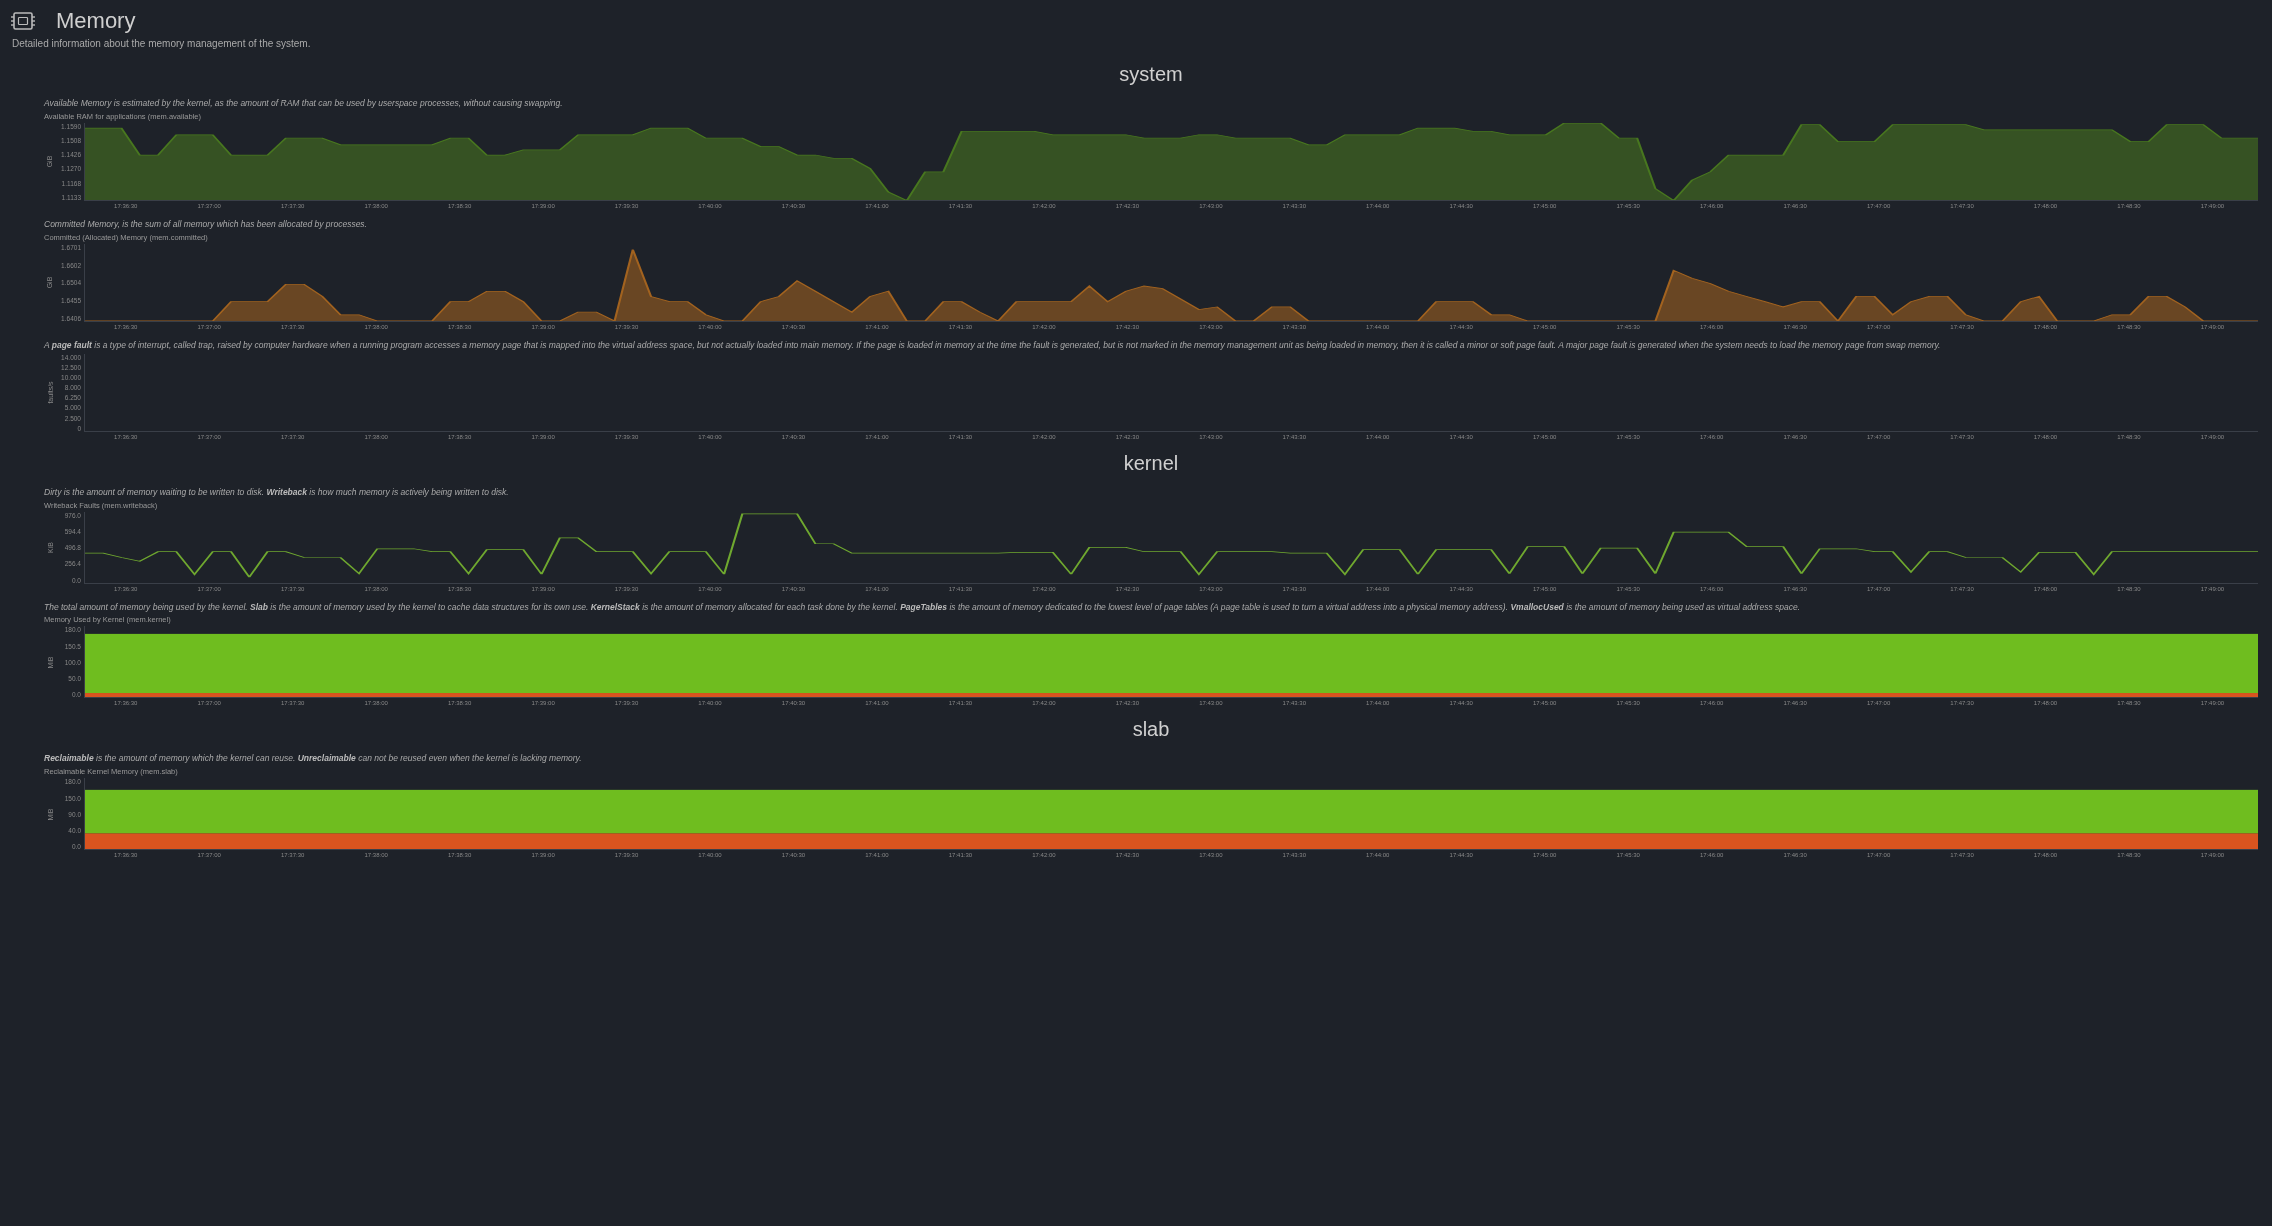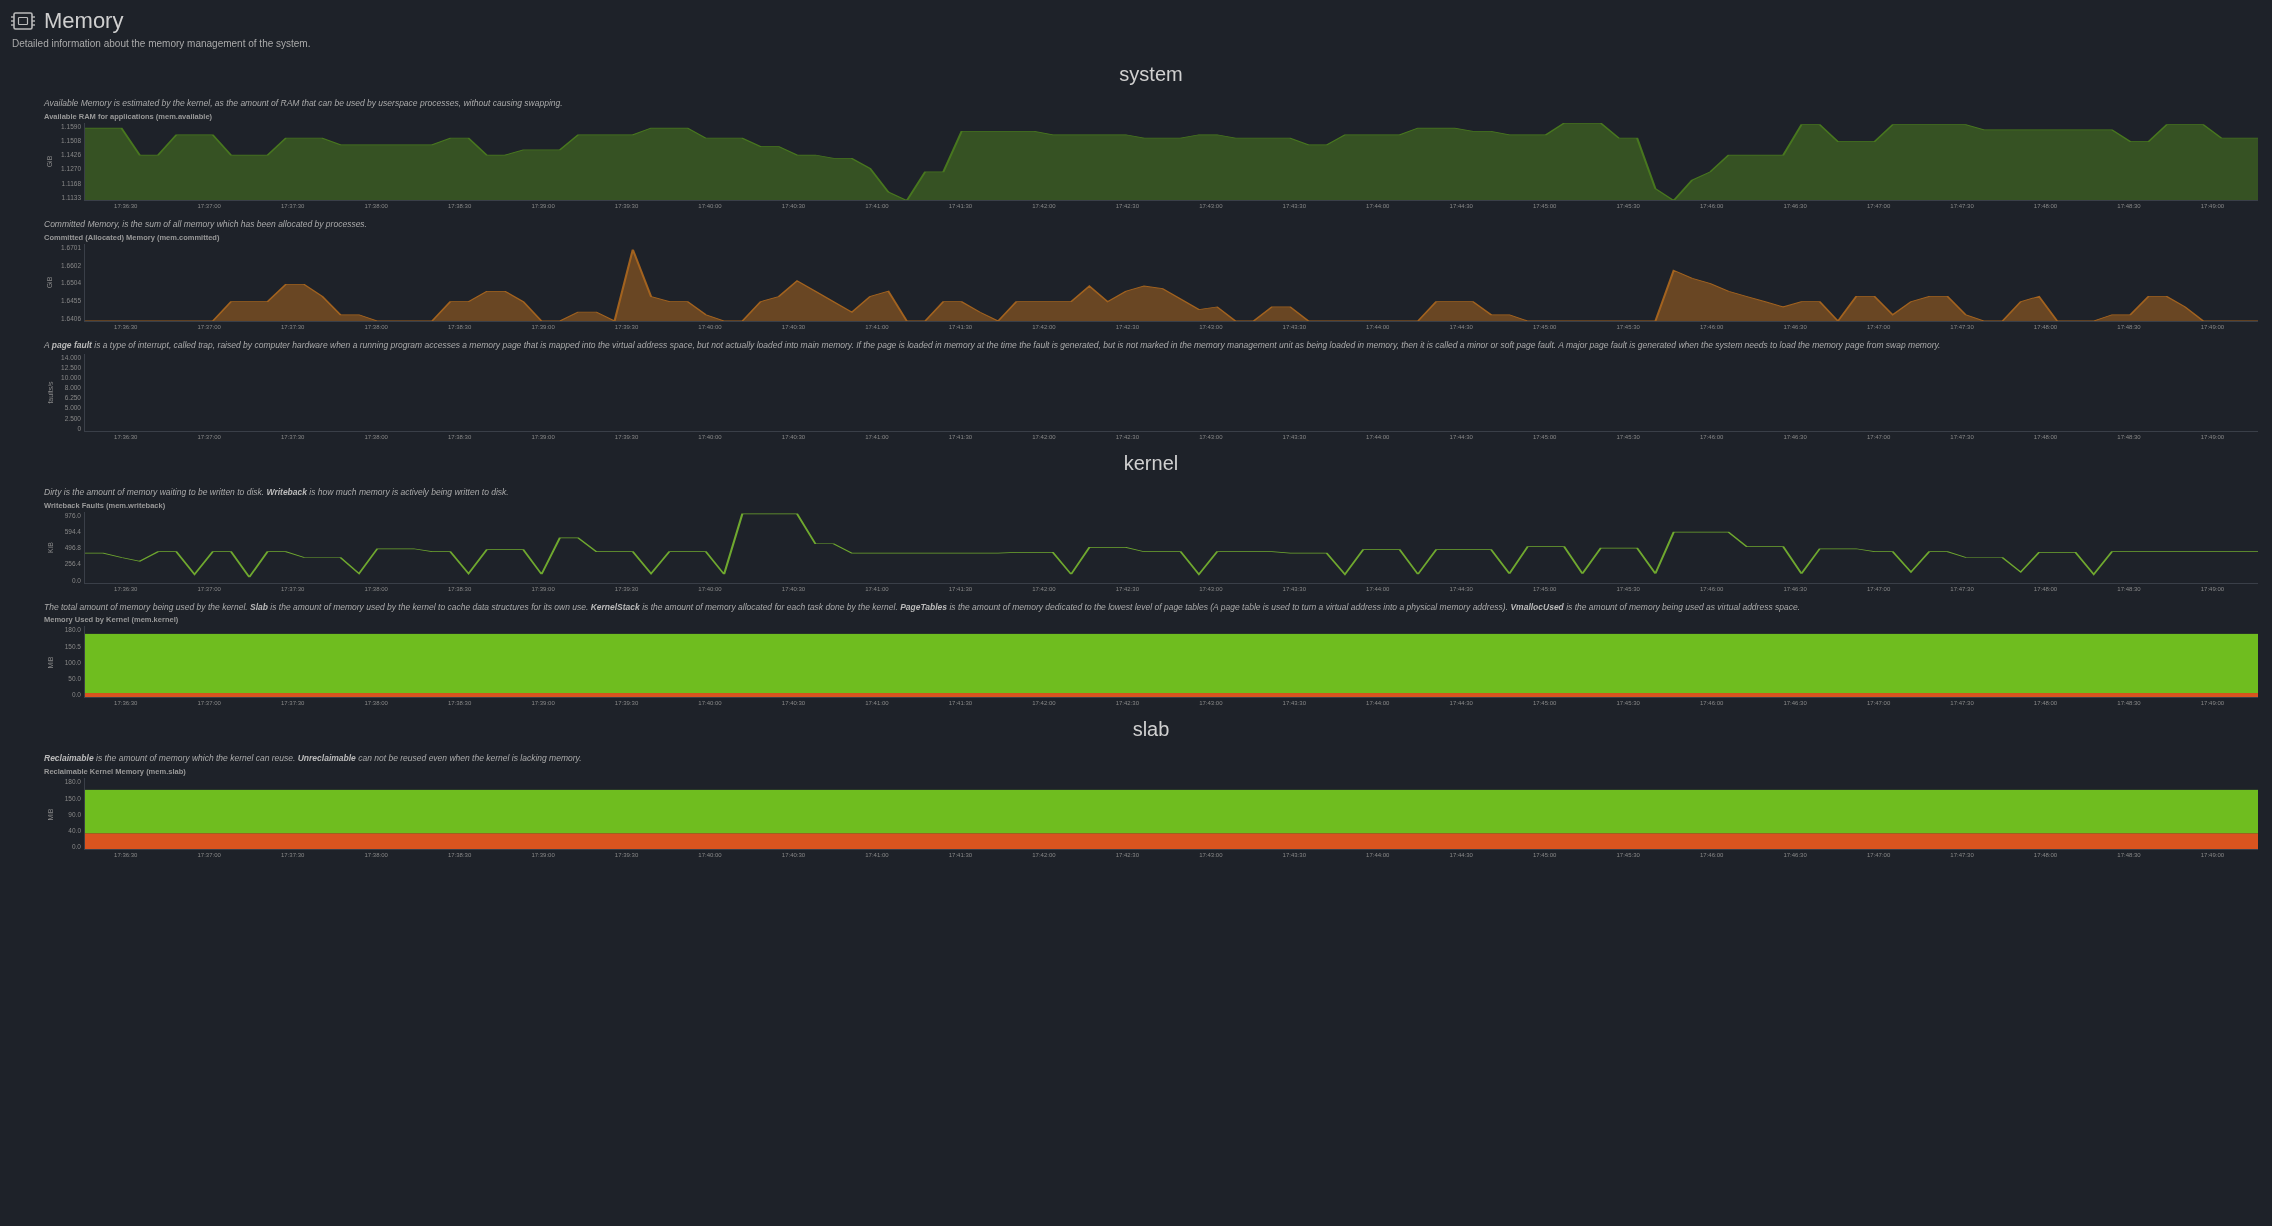--- a/index.html
+++ b/index.html
@@ -11,21 +11,21 @@
       background: #1e2229;
       color: #aaa;
       font-family: -apple-system, BlinkMacSystemFont, "Segoe UI", Helvetica, Arial, sans-serif;
       font-size: 10px;
       padding: 8px 10px 20px 10px;
       overflow-x: hidden;
     }
     .page-header {
       display: flex;
       align-items: center;
-      gap: 8px;
+      gap: 20px;
       margin-bottom: 4px;
       text-align: right;
     }
     .memory-icon {
       width: 26px;
       height: 22px;
       display: inline-block;
     }
     .memory-icon svg { display:block; }
     h1.page-title {
@@ -55,21 +55,21 @@
       font-size: 8.5px;
       color: #aaa;
       margin-bottom: 2px;
       line-height: 1.4;
       font-style: italic;
     }
     .chart-desc b { color:#bbb;text-align:center; }
     .chart-title {
       font-size: 7.5px;
       color: #999;
-      font-weight: bold;
+      font-weight: normal;
       margin-bottom: 2px;
     }
     .chart-row {
       display: flex;
       align-items: stretch;
       margin-bottom: 2px;
     }
     .y-unit {
       width: 12px;
       display:flex;

